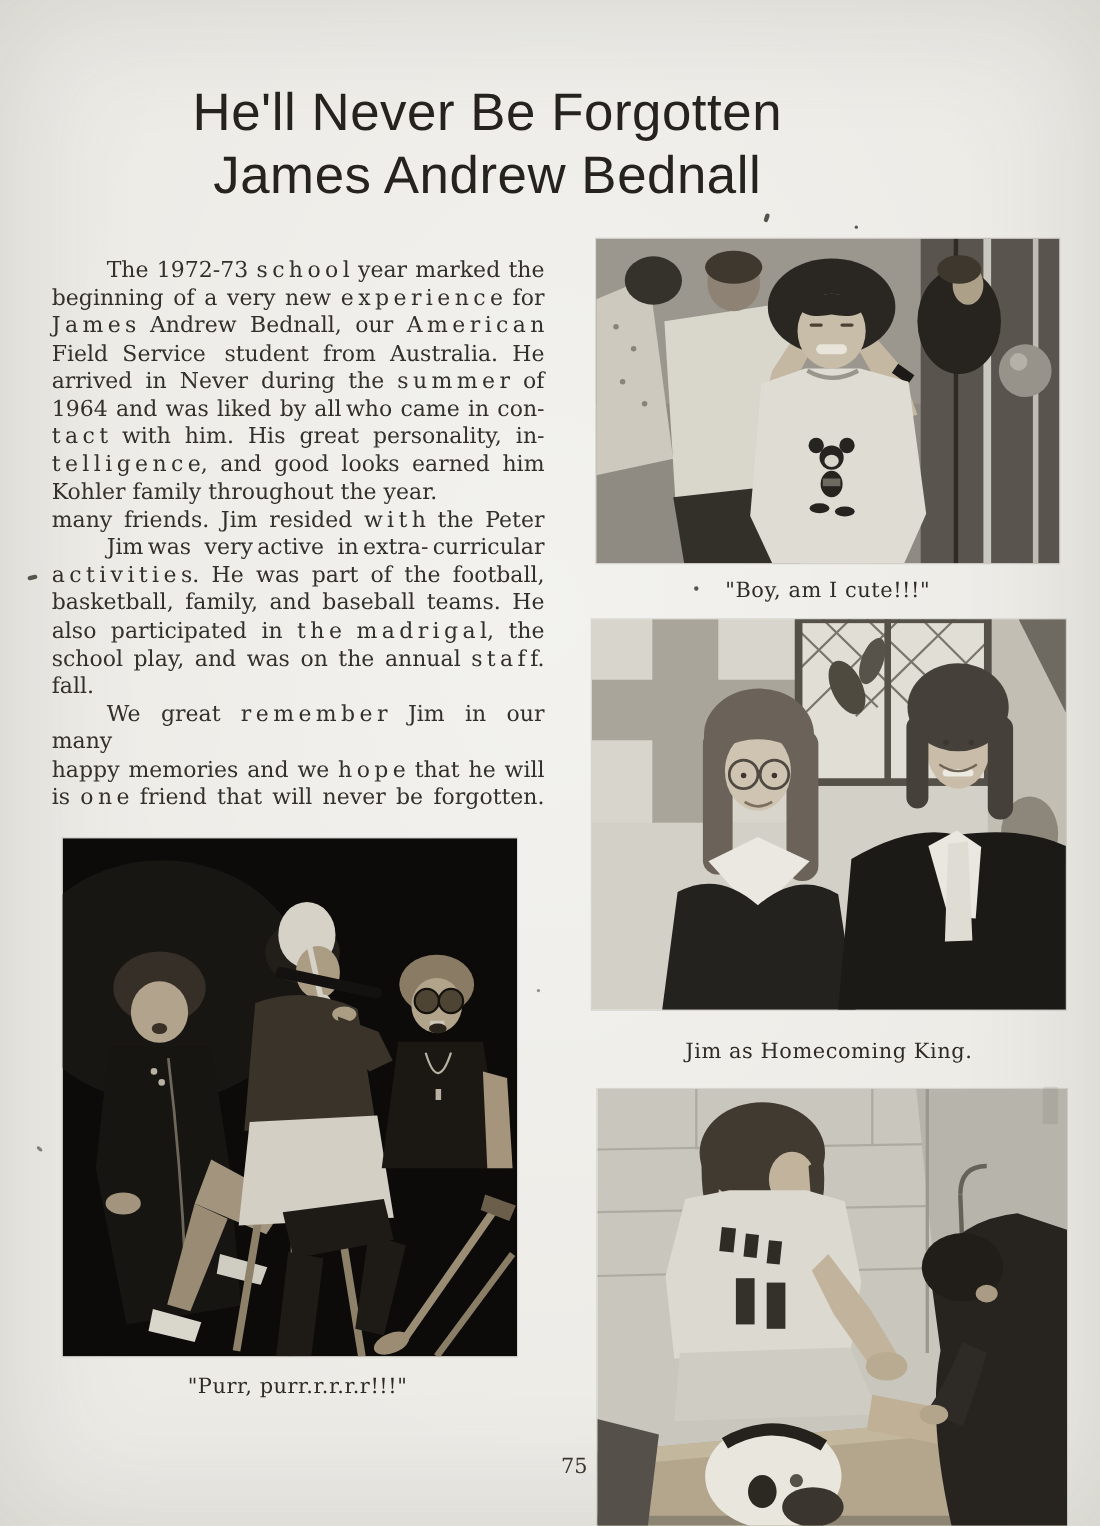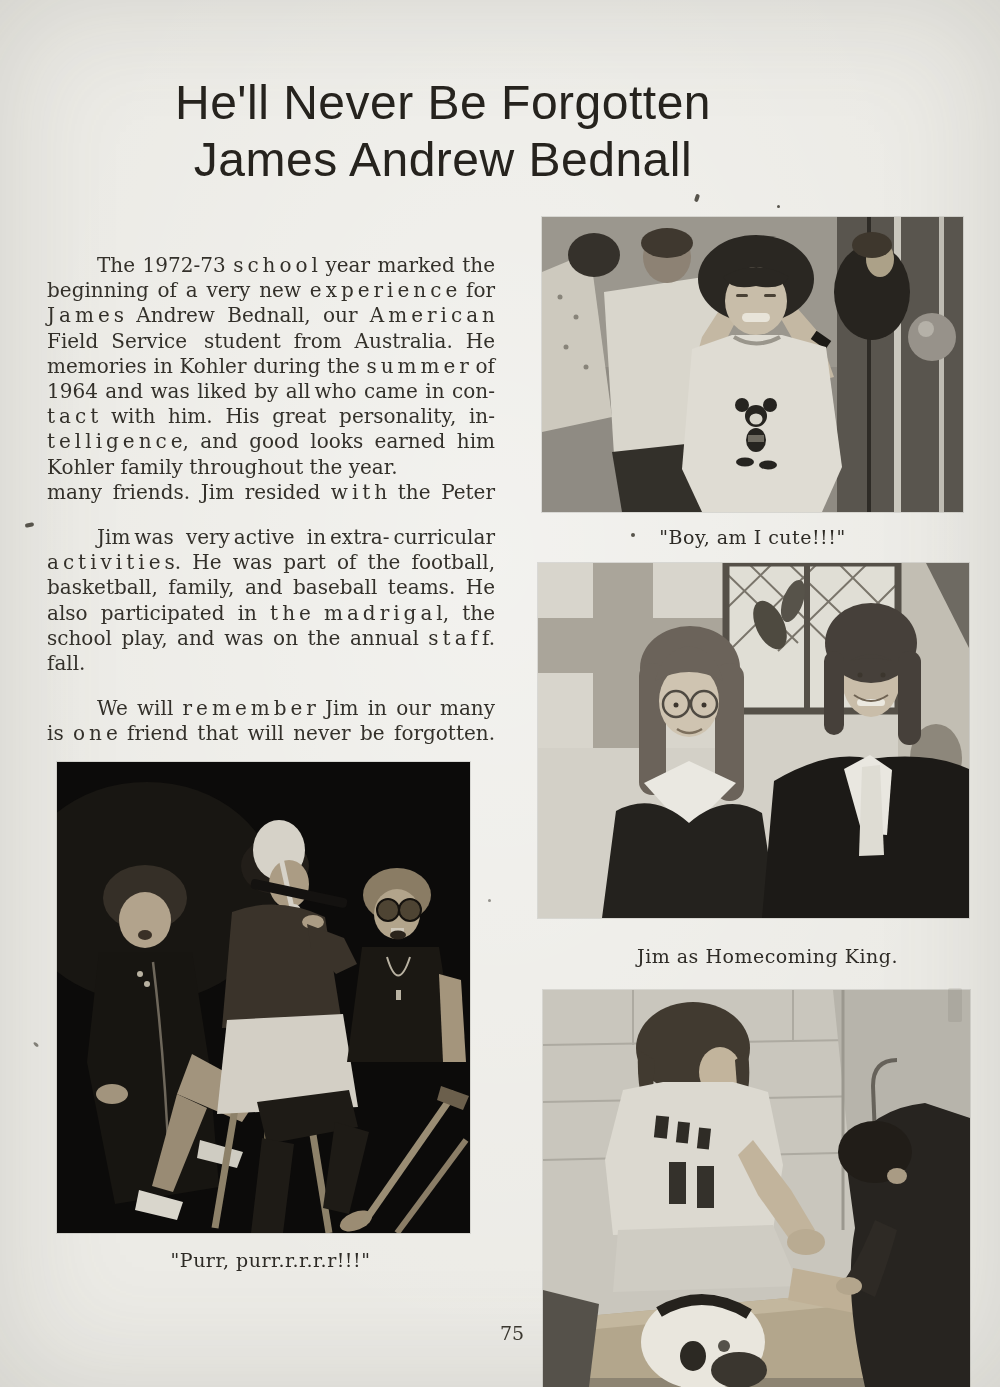--- a/index.html
+++ b/index.html
@@ -26,61 +26,62 @@
     font-size:48px;line-height:57px;font-weight:400;
     letter-spacing:.5px;color:var(--title-ink);
   }
   .article{
     position:absolute;left:47px;top:233px;width:448px;
     font-size:20px;line-height:25.2px;
     color:var(--ink);
   }
   .tline{text-align:justify;text-align-last:justify;white-space:normal;}
   .tline.nojust{text-align-last:left;}
-  .tline.indent{text-indent:50px;margin-top:20px;}
+  .tline.indent{text-indent:50px;}
   .photo{position:absolute;box-shadow:0 0 0 1px rgba(40,38,32,.12);}
   .photo svg{display:block;width:100%;height:100%;}
   .caption{
     position:absolute;text-align:center;
     font-size:19px;letter-spacing:.5px;color:#2e2b26;
   }
   .pagenum{
     position:absolute;left:500px;top:1322px;width:44px;
-    font-size:19px;color:#3a372f;
+    font-size:19px;text-align:center;color:#3a372f;
   }
   .speck{position:absolute;background:#57544c;border-radius:50%;}
 </style>
 </head>
 <body>
 
 <div class="page">
 
   <div class="title">
     <div>He'll Never Be Forgotten</div>
     <div>James Andrew Bednall</div>
   </div>
 
   <div class="article">
       <div class="tline indent">The 1972-73 s c h o o l year marked the</div>
       <div class="tline">beginning of a very new e x p e r i e n c e for</div>
       <div class="tline">J a m e s Andrew Bednall, our A m e r i c a n</div>
       <div class="tline">Field Service  student from Australia. He</div>
-      <div class="tline">memories in Kohler during the s u m m e r of</div>
+      <div class="tline">arrived in Never during the s u m m e r of</div>
       <div class="tline">1964 and was liked by all who came in con-</div>
       <div class="tline">t a c t with him. His great personality, in-</div>
       <div class="tline">t e l l i g e n c e, and good looks earned him</div>
       <div class="tline nojust">Kohler family throughout the year.</div>
       <div class="tline">many friends. Jim resided w i t h the Peter</div>
       <div class="tline indent">Jim was very active in extra- curricular</div>
       <div class="tline">a c t i v i t i e s. He was part of the football,</div>
       <div class="tline">basketball, family, and baseball teams. He</div>
       <div class="tline">also participated in t h e m a d r i g a l, the</div>
       <div class="tline">school play, and was on the annual s t a f f.</div>
       <div class="tline nojust">fall.</div>
-      <div class="tline indent">We will r e m e m b e r Jim in our many</div>
+      <div class="tline indent">We great r e m e m b e r Jim in our many</div>
+      <div class="tline">happy memories and we h o p e that he will</div>
       <div class="tline">is o n e friend that will never be forgotten.</div>
     </div>
 
   <div class="photo" style="left:542px;top:217px;width:421px;height:295px;">
     <svg viewBox="0 0 421 295" preserveAspectRatio="none">
       <rect width="421" height="295" fill="#8f8b83"></rect>
       <rect width="421" height="150" fill="#9b978e"></rect>
       <g>
         <polygon points="0,55 48,35 70,200 0,215" fill="#cdc9be"></polygon>
         <circle cx="18" cy="80" r="2.5" fill="#88847a"></circle>
@@ -169,21 +170,21 @@
         <rect x="286" y="88" width="20" height="84" rx="10" fill="#46403a"></rect>
         <rect x="360" y="88" width="23" height="94" rx="11" fill="#46403a"></rect>
         <path d="M312,98 Q333,84 354,98 Q333,92 312,98 Z" fill="#46403a"></path>
         <rect x="319" y="136" width="28" height="7" rx="3.5" fill="#ece9e0"></rect>
         <path d="M316,132 Q333,144 350,132" stroke="#6f6353" stroke-width="2" fill="none"></path>
         <circle cx="322" cy="112" r="2.5" fill="#3c362e"></circle>
         <circle cx="345" cy="112" r="2.5" fill="#3c362e"></circle>
       </g>
     </svg>
   </div>
-  <div class="caption" style="left:552px;top:945px;width:431px;">Jim as Homecoming King.</div>
+  <div class="caption" style="left:538px;top:945px;width:431px;">Jim as Homecoming King.</div>
 
   <div class="photo" style="left:57px;top:762px;width:413px;height:471px;">
     <svg viewBox="0 0 413 471" preserveAspectRatio="none">
       <rect width="413" height="471" fill="#0c0b0a"></rect>
       <ellipse cx="90" cy="130" rx="130" ry="110" fill="#181612"></ellipse>
       <g>
         <ellipse cx="88" cy="136" rx="42" ry="33" fill="#352f27"></ellipse>
         <ellipse cx="88" cy="158" rx="26" ry="28" fill="#b2a38c"></ellipse>
         <ellipse cx="88" cy="173" rx="7" ry="5" fill="#3a3026"></ellipse>
         <path d="M42,190 L135,190 L152,300 L162,425 L58,442 L30,300 Z" fill="#171511"></path>

